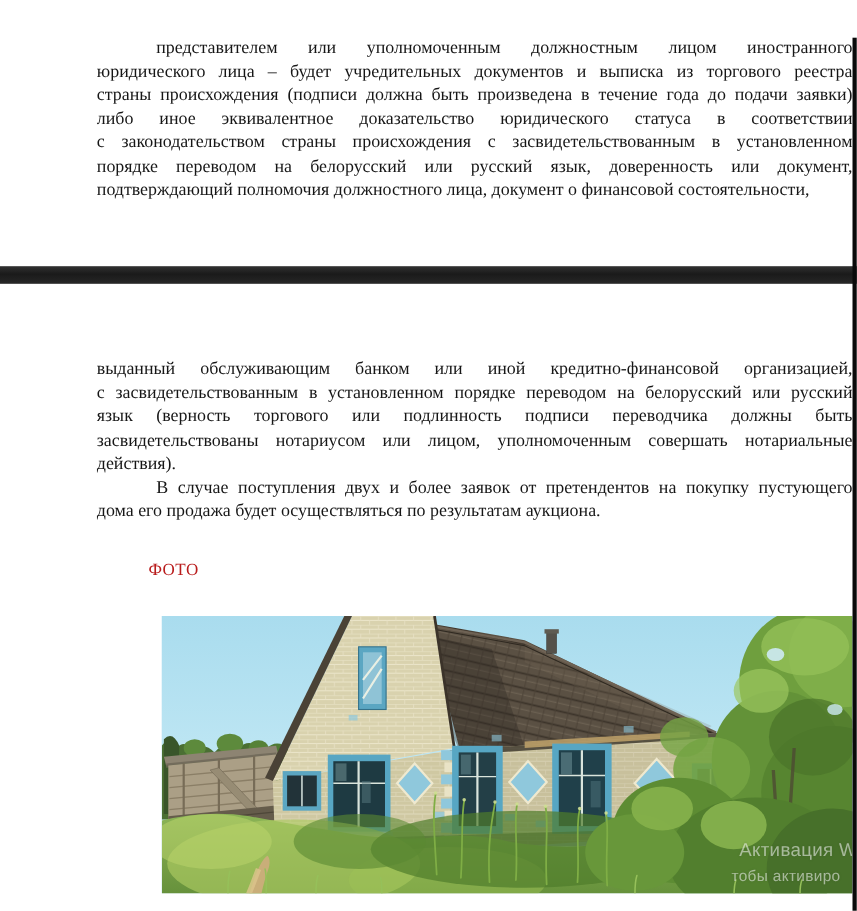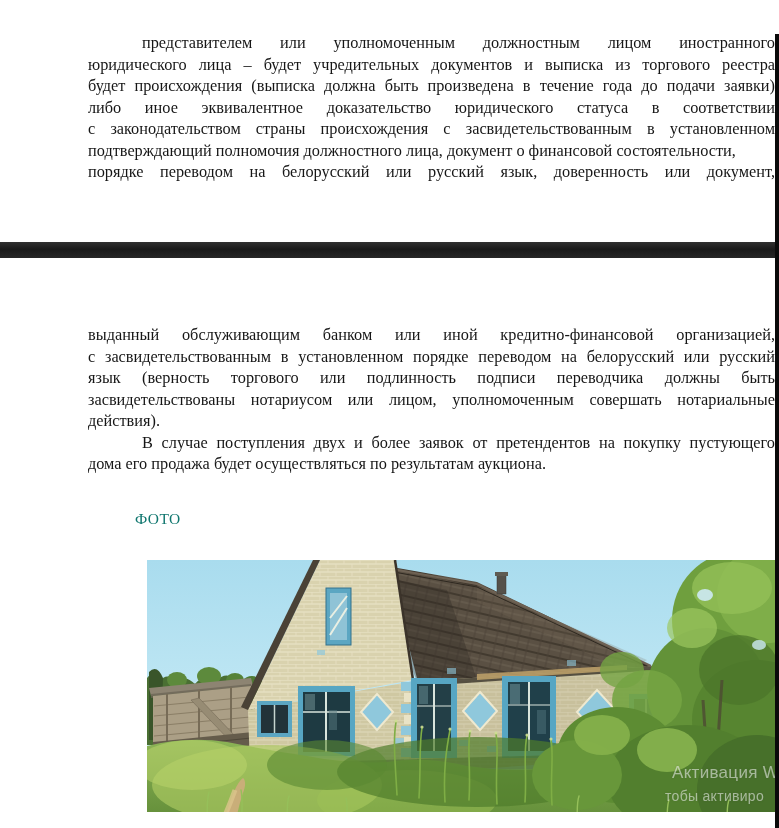--- a/index.html
+++ b/index.html
@@ -11,21 +11,21 @@
   .para{position:absolute;left:88px;width:687px;color:#161616;
         font-size:16.3px;}
   .p1{top:-2px;}
   .p2{top:290px;}
   .ln{line-height:21.5px;height:21.5px;overflow:hidden;
       text-align:justify;text-align-last:justify;word-spacing:-1.5px;
       white-space:normal;}
   .ln.first{text-indent:54px;}
   .ln.endp{text-align-last:left;word-spacing:0;}
 
-  .photo-label{position:absolute;left:135px;top:475px;color:#0f766e;
+  .photo-label{position:absolute;left:135px;top:475px;color:#b91c1c;
                font-size:15.5px;line-height:20px;letter-spacing:.4px;}
 
   
   .separator{position:absolute;left:0;top:208px;width:779px;height:16px;
              background:linear-gradient(180deg,#313131,#1a1a1a 45%,#272727);}
   .bottom-bar{position:absolute;left:0;top:817px;width:779px;height:11px;
               background:#27313a;}
   .bottom-accent{position:absolute;left:288px;top:0;width:49px;height:11px;
                  background:#ad6c2e;}
   .right-edge{position:absolute;left:775px;top:0;width:4px;height:828px;
@@ -43,25 +43,25 @@
 </style>
 </head>
 <body>
 
 <div class="screen">
 
   <section>
     <div class="para p1">
       <div class="ln first">представителем или уполномоченным должностным лицом иностранного</div>
       <div class="ln">юридического лица – будет учредительных документов и выписка из торгового реестра</div>
-      <div class="ln">будет происхождения (выписка должна быть произведена в течение года до подачи заявки)</div>
+      <div class="ln">страны происхождения (подписи должна быть произведена в течение года до подачи заявки)</div>
       <div class="ln">либо иное эквивалентное доказательство юридического статуса в соответствии</div>
       <div class="ln">с законодательством страны происхождения с засвидетельствованным в установленном</div>
+      <div class="ln">порядке переводом на белорусский или русский язык, доверенность или документ,</div>
       <div class="ln endp">подтверждающий полномочия должностного лица, документ о финансовой состоятельности,</div>
-      <div class="ln">порядке переводом на белорусский или русский язык, доверенность или документ,</div>
     </div>
   </section>
 
   <div class="separator"></div>
 
   <section>
     <div class="para p2">
       <div class="ln">выданный обслуживающим банком или иной кредитно-финансовой организацией,</div>
       <div class="ln">с засвидетельствованным в установленном порядке переводом на белорусский или русский</div>
       <div class="ln">язык (верность торгового или подлинность подписи переводчика должны быть</div>

